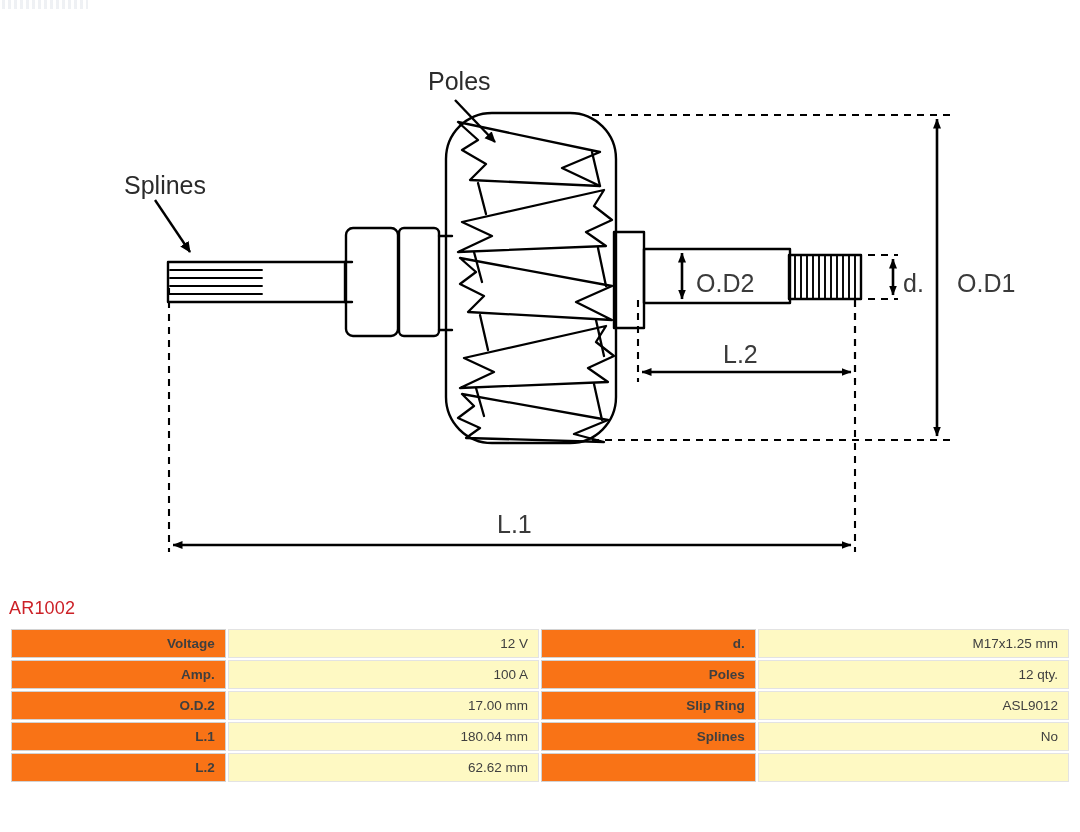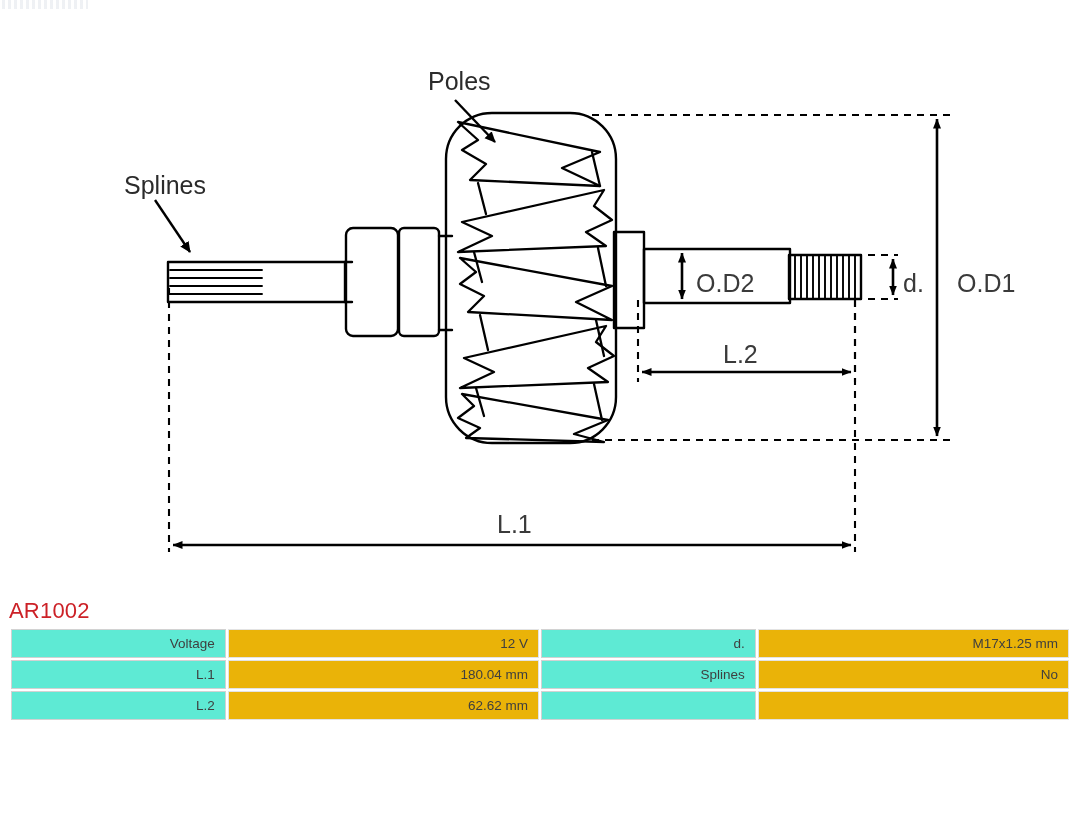--- a/index.html
+++ b/index.html
@@ -43,21 +43,21 @@
     font-family: "Liberation Sans", sans-serif;
     font-size: 25px;
     fill: #2b2b2b;
   }
 
   
   #part-number {
     position: absolute;
     left: 9px;
     top: 598px;
-    font-size: 22px;
+    font-size: 18px;
     font-weight: normal;
     letter-spacing: 0.2px;
     margin: 0;
   }
 
   
   #spec-table-wrap {
     position: absolute;
     left: 9px;
     top: 627px;
@@ -73,25 +73,26 @@
   table.spec td {
     height: 27px;
     padding: 0 10px;
     text-align: right;
     vertical-align: middle;
     color: #3f3f3f;
     white-space: nowrap;
     overflow: hidden;
   }
   td.k {
-    background: #5eead4;
+    background: #f97316;
     border: 1px solid #d2d2d2;
+    font-weight: bold;
   }
   td.v {
-    background: #eab308;
+    background: #fef9c3;
     border: 1px solid #e3e3e3;
   }
   col.c-k { width: 196px; }
   col.c-v { width: 284px; }
 </style>
 </head>
 <body>
 
 <div id="top-artifact"></div>
 
@@ -236,20 +237,32 @@
         <col class="c-v">
     </colgroup>
     <tbody>
       <tr>
         <td class="k">Voltage</td>
         <td class="v">12 V</td>
         <td class="k">d.</td>
         <td class="v">M17x1.25 mm</td>
       </tr>
       <tr>
+        <td class="k">Amp.</td>
+        <td class="v">100 A</td>
+        <td class="k">Poles</td>
+        <td class="v">12 qty.</td>
+      </tr>
+      <tr>
+        <td class="k">O.D.2</td>
+        <td class="v">17.00 mm</td>
+        <td class="k">Slip Ring</td>
+        <td class="v">ASL9012</td>
+      </tr>
+      <tr>
         <td class="k">L.1</td>
         <td class="v">180.04 mm</td>
         <td class="k">Splines</td>
         <td class="v">No</td>
       </tr>
       <tr>
         <td class="k">L.2</td>
         <td class="v">62.62 mm</td>
         <td class="k"></td>
         <td class="v"></td>

